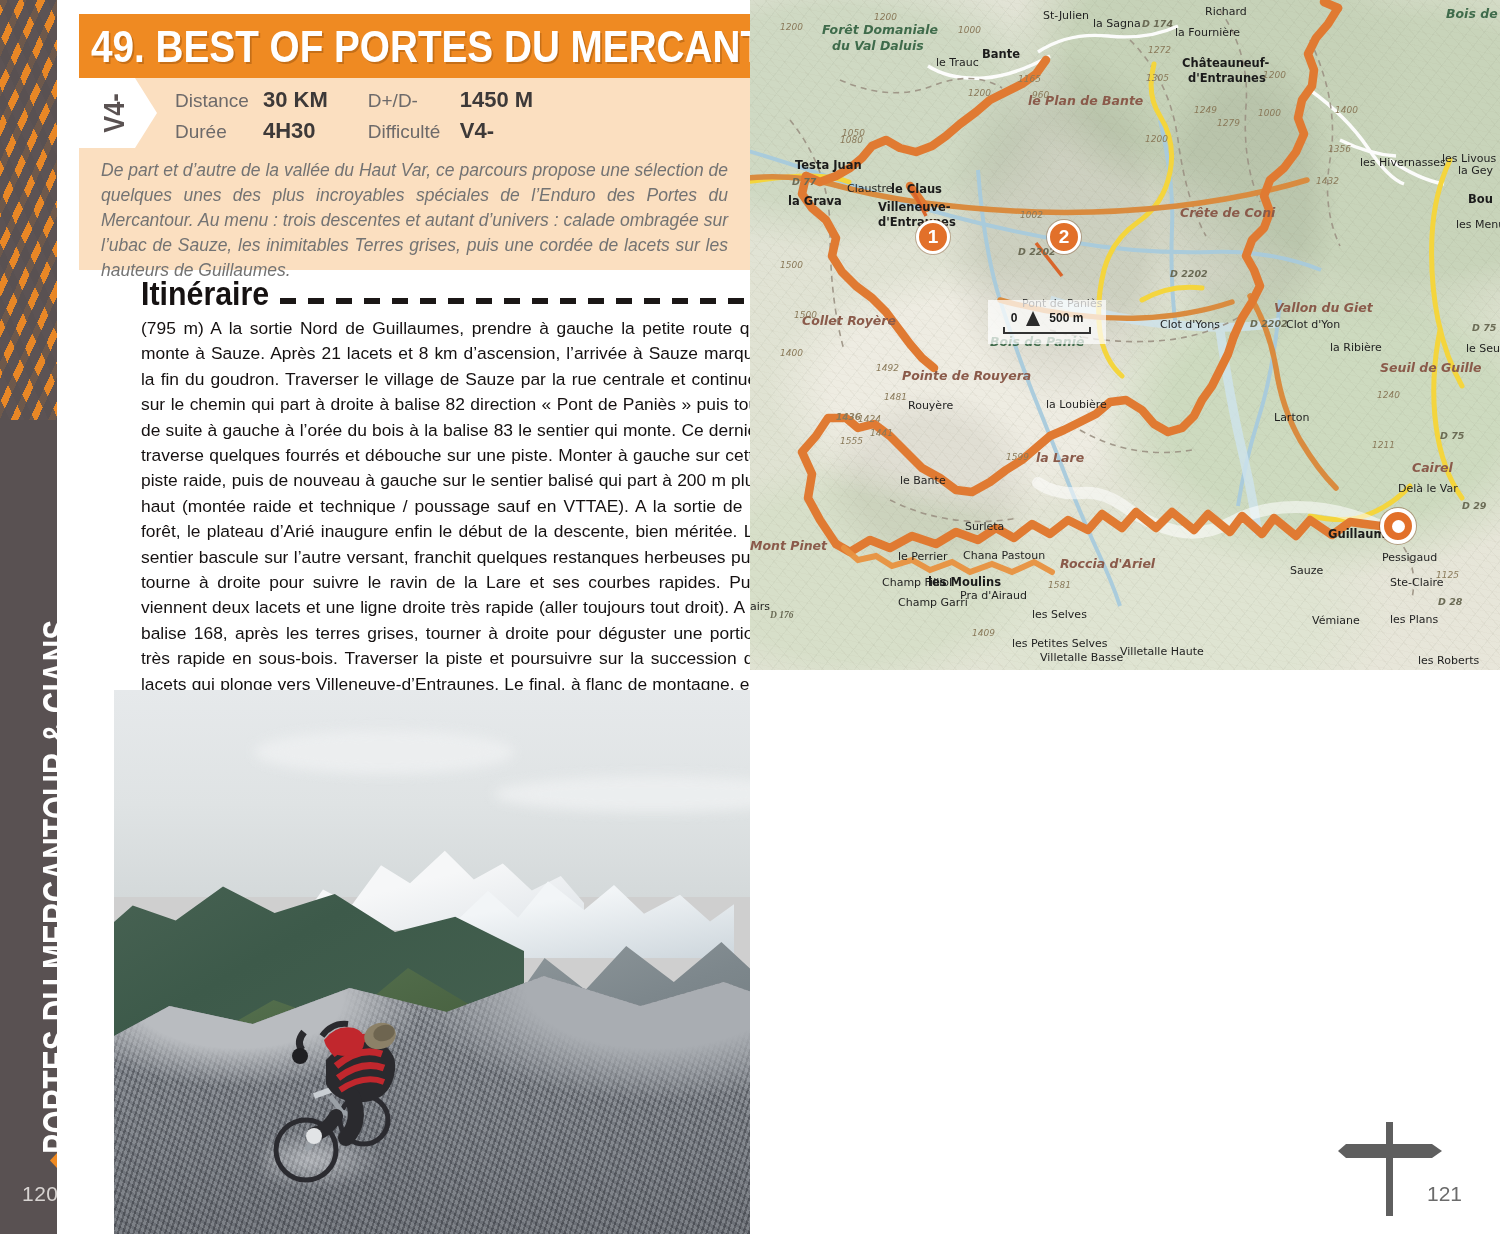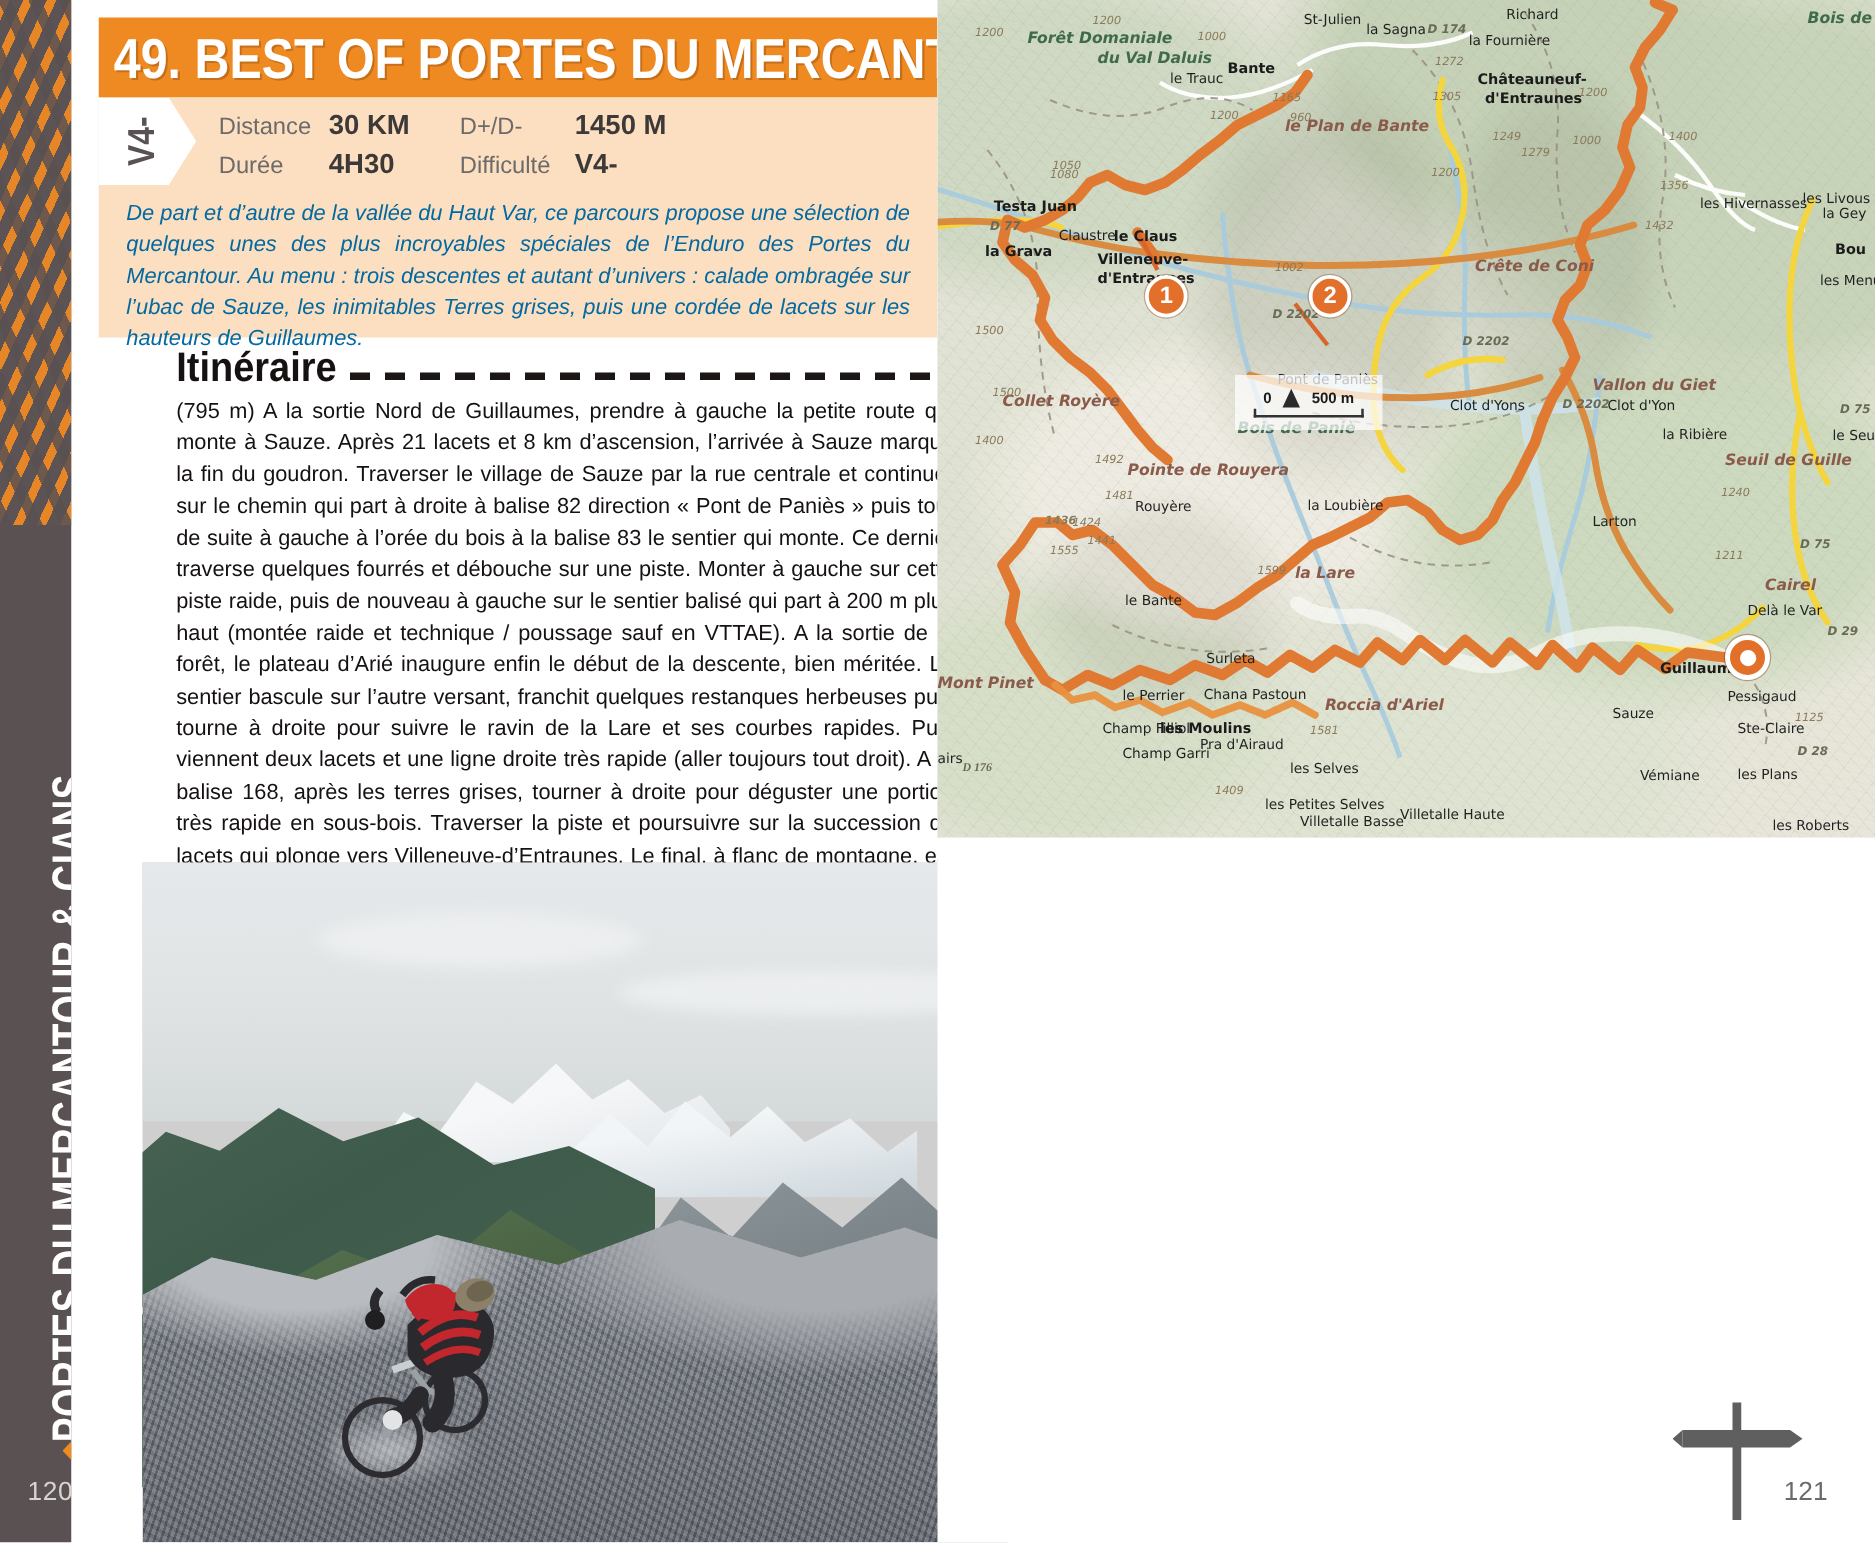--- a/index.html
+++ b/index.html
@@ -95,21 +95,21 @@
   .stat-col.a .stat-label { width: 78px; }
   .stat-col.b .stat-label { width: 82px; }
 
   .intro-box {
     position:absolute; left:22px; top:148px; width:671px; height:122px;
     background:#fbdfc0;
     padding: 10px 22px 0 22px;
   }
   .intro-text {
     font-style: italic; font-size:17.5px; line-height:25px;
-    color:#0369a1; text-align: justify; text-justify: inter-word;
+    color:#737373; text-align: justify; text-justify: inter-word;
   }
 
   .section-head { position:absolute; left:84px; top:276px; width:620px; height:34px; display:flex; align-items:flex-end; gap:20px; }
   .section-title {
     color:#161212; font-weight:700; font-size:33px; line-height:32px;
     font-family:"Liberation Sans Narrow","Liberation Sans",sans-serif;
     transform: scaleX(.92); transform-origin:left bottom; white-space:nowrap;
   }
   .dash-rule {
     flex:1; height:6px; margin-bottom:6px; margin-left:-20px;
@@ -435,21 +435,21 @@
         </g>
 
         <g stroke="#d9652a" stroke-width="3.5" fill="none">
           <path d="M160 185 L176 216"></path>
           <path d="M286 243 L312 276"></path>
         </g>
       </svg>
 
       <div id="map-labels">
           <div class="map-label lbl-forest" style="left: 72px; top: 22px;">Forêt Domaniale</div>
-          <div class="map-label lbl-forest" style="left: 82px; top: 38px; margin-left: 46px;">du Val Daluis</div>
+          <div class="map-label lbl-forest" style="left: 82px; top: 38px;">du Val Daluis</div>
           <div class="map-label lbl-place" style="left: 186px; top: 56px;">le Trauc</div>
           <div class="map-label lbl-town" style="left: 232px; top: 47px;">Bante</div>
           <div class="map-label lbl-place" style="left: 293px; top: 9px;">St-Julien</div>
           <div class="map-label lbl-place" style="left: 343px; top: 17px;">la Sagna</div>
           <div class="map-label lbl-terr" style="left: 278px; top: 93px;">le Plan de Bante</div>
           <div class="map-label lbl-place" style="left: 455px; top: 5px;">Richard</div>
           <div class="map-label lbl-place" style="left: 425px; top: 26px;">la Fournière</div>
           <div class="map-label lbl-town" style="left: 432px; top: 56px;">Châteauneuf-</div>
           <div class="map-label lbl-town" style="left: 438px; top: 71px;">d'Entraunes</div>
           <div class="map-label lbl-forest" style="left: 696px; top: 6px;">Bois de Long</div>

